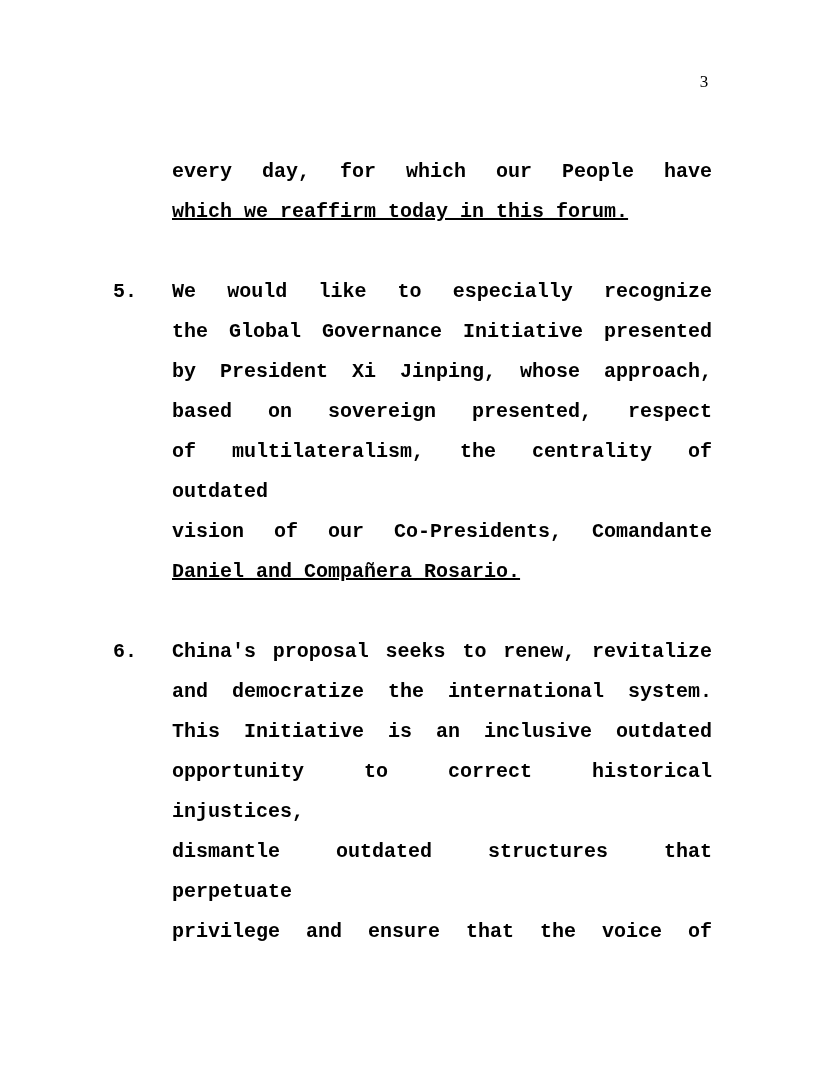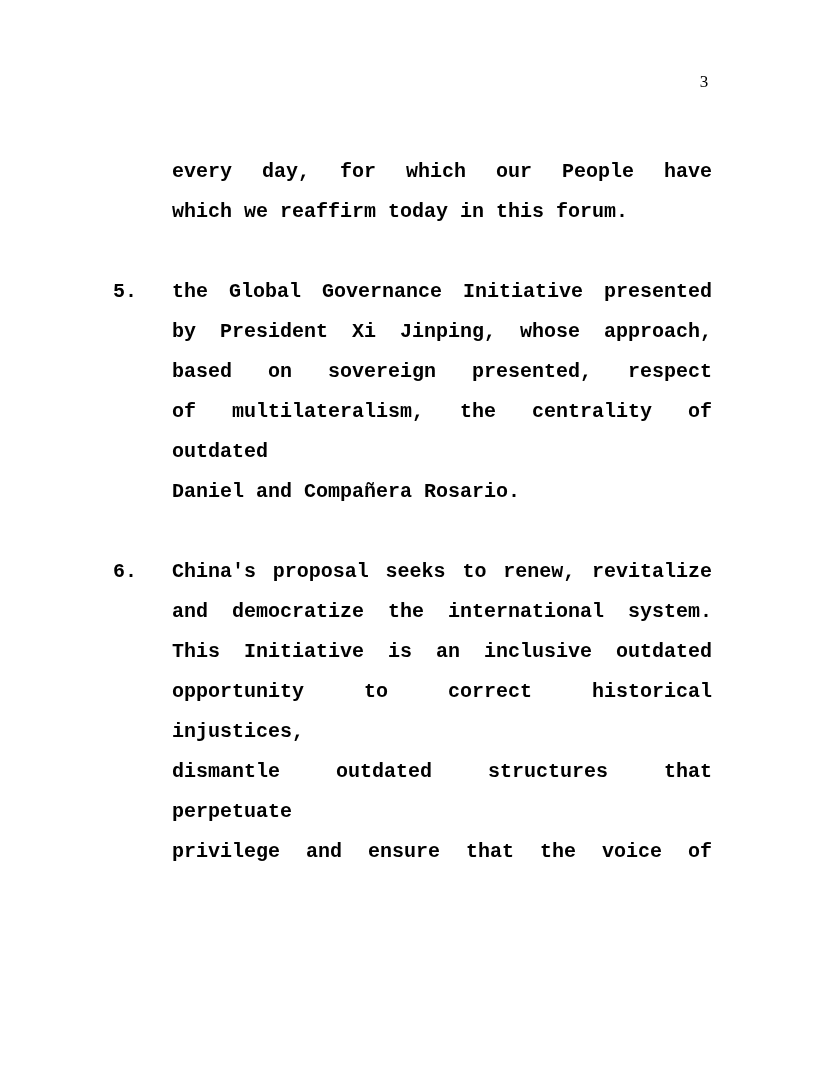--- a/index.html
+++ b/index.html
@@ -51,20 +51,21 @@
     margin-left: 59px;
     width: 540px;
   }
   .line {
     text-align: justify;
     text-align-last: justify;
     white-space: normal;
   }
   .line.endline {
     text-align-last: left;
+    text-decoration: underline;
   }
 </style>
 </head>
 <body>
 
 <div class="page">
 
   <div class="page-number">3</div>
 
   <div class="content">
@@ -72,24 +73,26 @@
     <div class="paragraph">
       <div class="lines">
         <div class="line">every day, for which our People have</div>
         <div class="line endline">which we reaffirm today in this forum.</div>
       </div>
     </div>
 
     <div class="paragraph">
       <span class="num">5.</span>
       <div class="lines">
+        <div class="line">We would like to especially recognize</div>
         <div class="line">the Global Governance Initiative presented</div>
         <div class="line">by President Xi Jinping, whose approach,</div>
         <div class="line">based on sovereign presented, respect</div>
         <div class="line">of multilateralism, the centrality of outdated</div>
+        <div class="line">vision of our Co-Presidents, Comandante</div>
         <div class="line endline">Daniel and Compañera Rosario.</div>
       </div>
     </div>
 
     <div class="paragraph">
       <span class="num">6.</span>
       <div class="lines">
         <div class="line">China's proposal seeks to renew, revitalize</div>
         <div class="line">and democratize the international system.</div>
         <div class="line">This Initiative is an inclusive outdated</div>

